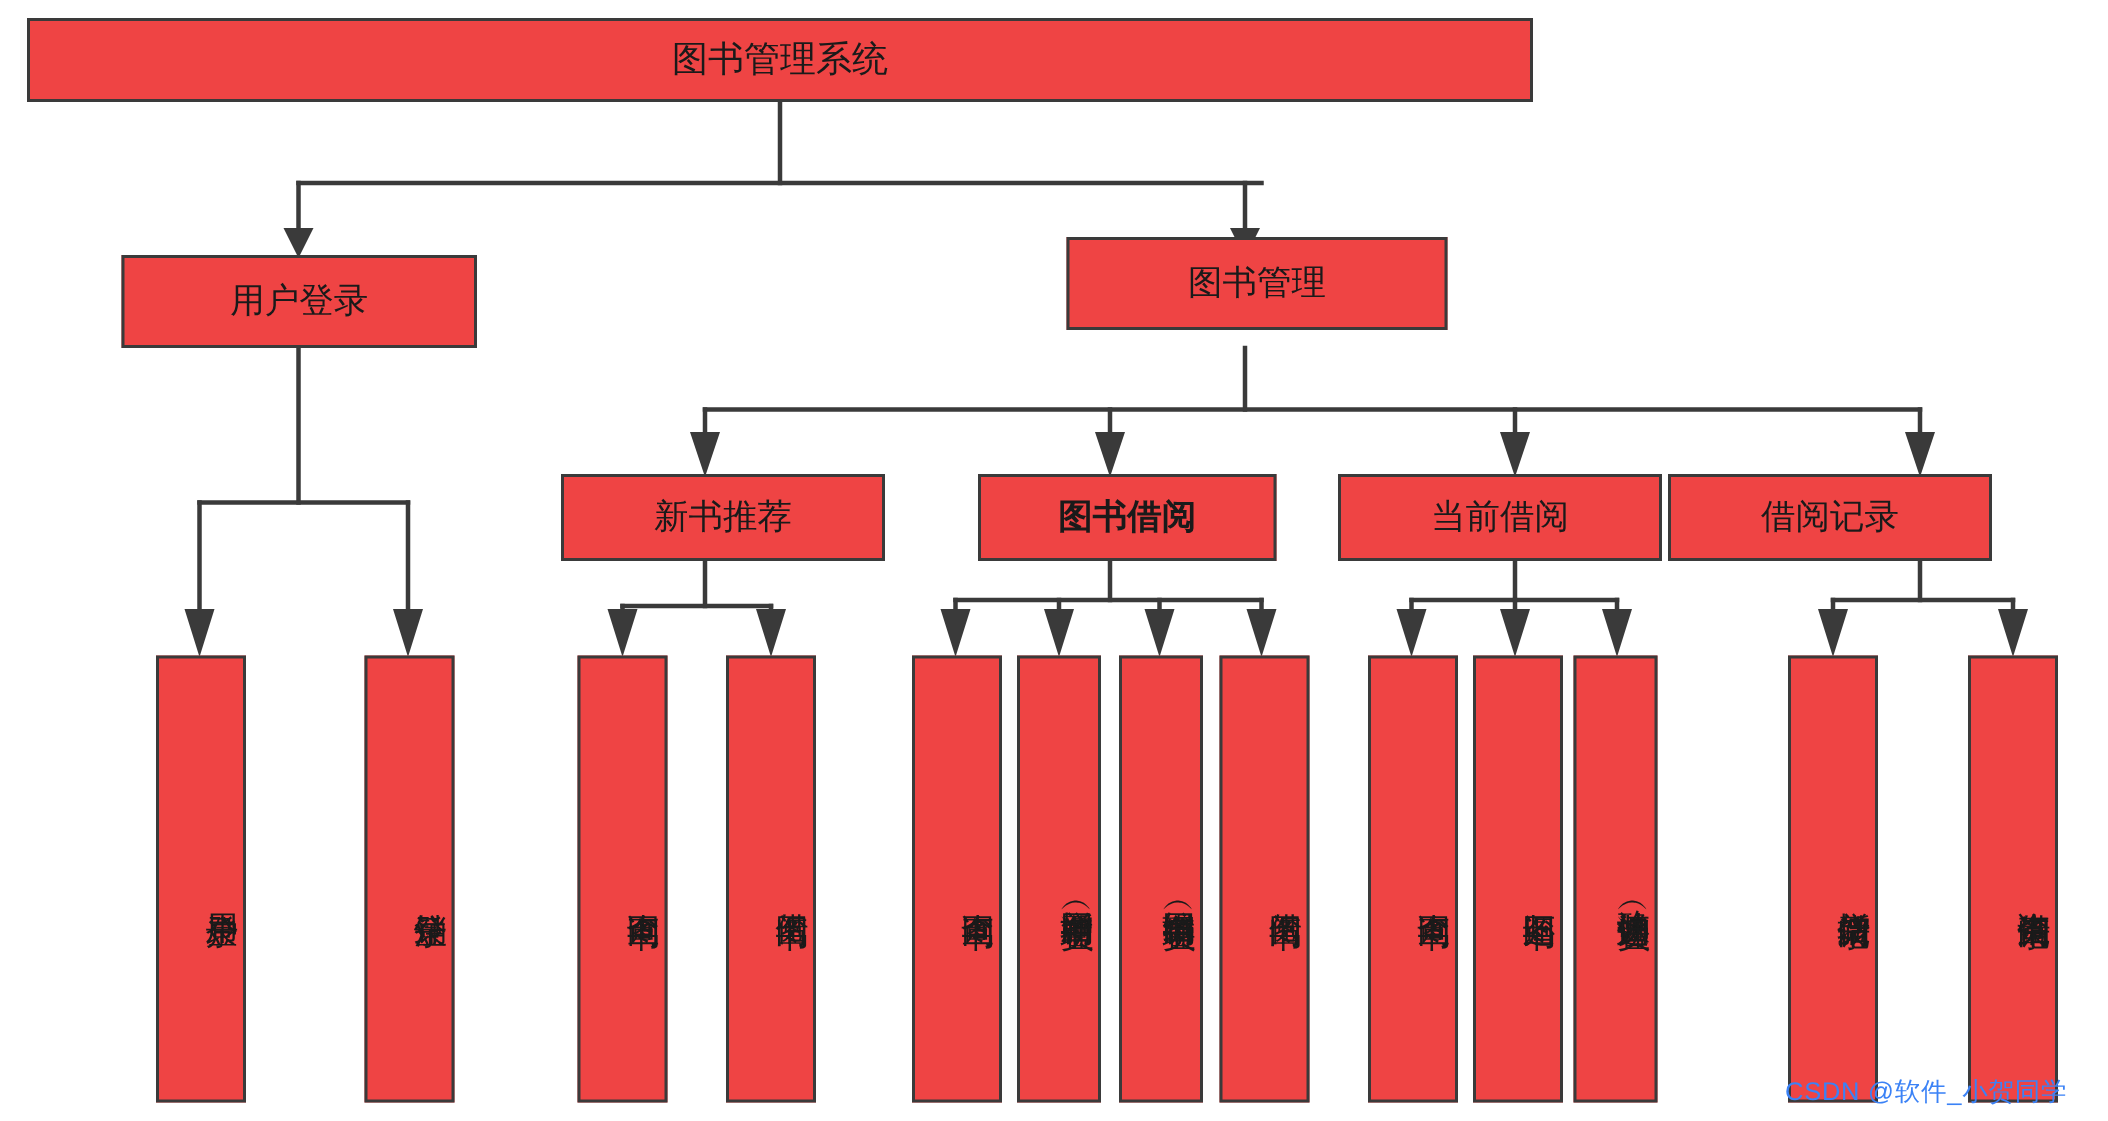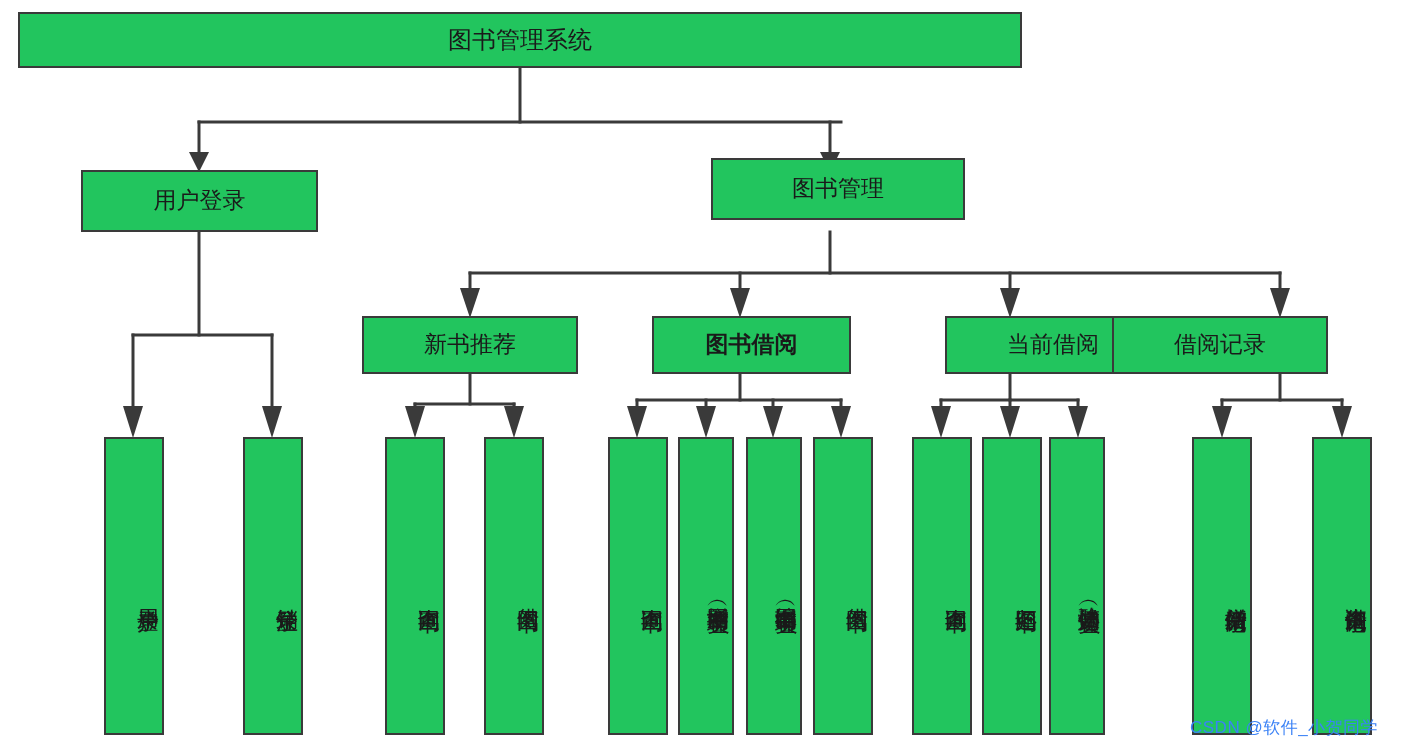--- a/index.html
+++ b/index.html
@@ -7,21 +7,21 @@
     width:1405px;height:747px;position:relative;overflow:hidden;
     font-family:"Liberation Sans","DejaVu Sans",sans-serif;
     color:#1a1a1a;
   }
   #diagram{position:absolute;left:0;top:0;width:1405px;height:747px;}
   #connectors{position:absolute;left:0;top:0;width:1405px;height:747px;pointer-events:none;}
 
   .node{
     position:absolute;
     box-sizing:border-box;
-    background:#22c55e;
+    background:#ef4444;
     border:2.5px solid #3a3a3a;
     display:flex;
     align-items:center;
     justify-content:center;
     text-align:center;
     line-height:1.28;
   }
   .node.h-node{font-size:23px;}
   .node.root{font-size:24px;}
   .node.v-node{
@@ -133,27 +133,27 @@
     <span>图书管理系统</span>
   </div>
 
   <div class="node h-node" style="left:81px;top:170px;width:237px;height:62px;">
     <span>用户登录</span>
   </div>
   <div class="node h-node" style="left:711px;top:158px;width:254px;height:62px;">
     <span>图书管理</span>
   </div>
 
-  <div class="node h-node" style="left:362px;top:316px;width:216px;height:58px;">
+  <div class="node h-node" style="left:374px;top:316px;width:216px;height:58px;">
     <span>新书推荐</span>
   </div>
   <div class="node h-node" style="left:652px;top:316px;width:199px;height:58px;font-weight:bold;">
     <span>图书借阅</span>
   </div>
-  <div class="node h-node" style="left:945px;top:316px;width:216px;height:58px;">
+  <div class="node h-node" style="left:892px;top:316px;width:216px;height:58px;">
     <span>当前借阅</span>
   </div>
   <div class="node h-node" style="left:1112px;top:316px;width:216px;height:58px;">
     <span>借阅记录</span>
   </div>
 
   <div class="node v-node" style="left:104px;top:437px;width:60px;height:298px;">
     <span>用户登录</span>
   </div>
   <div class="node v-node" style="left:243px;top:437px;width:60px;height:298px;">

